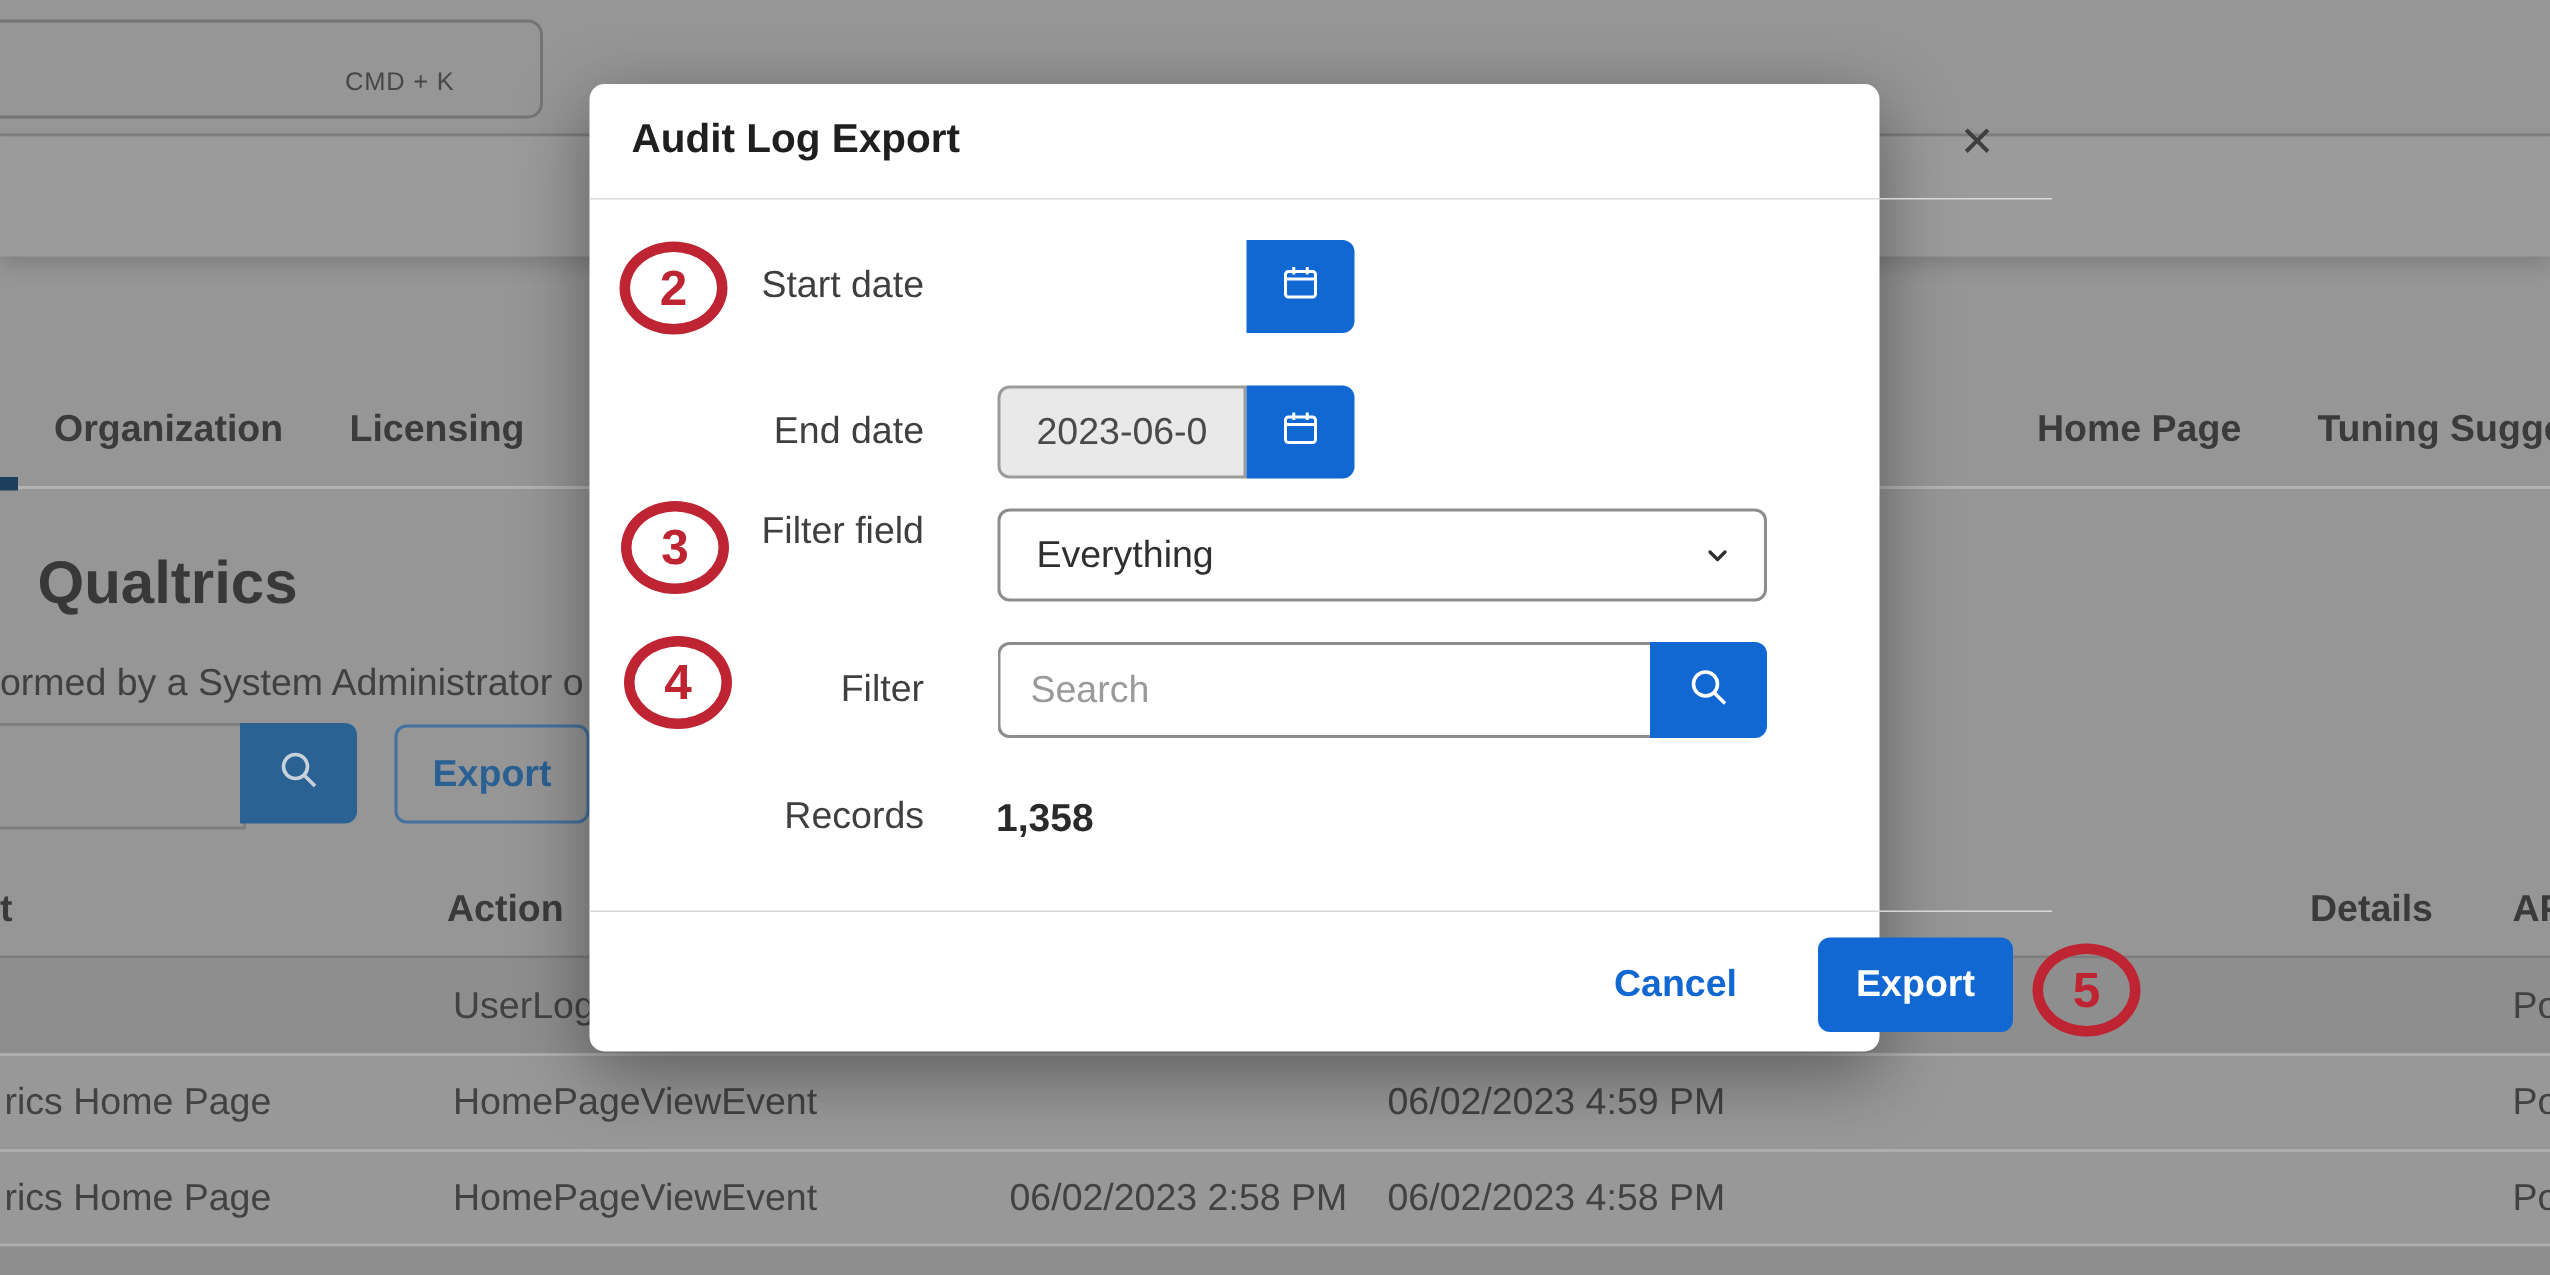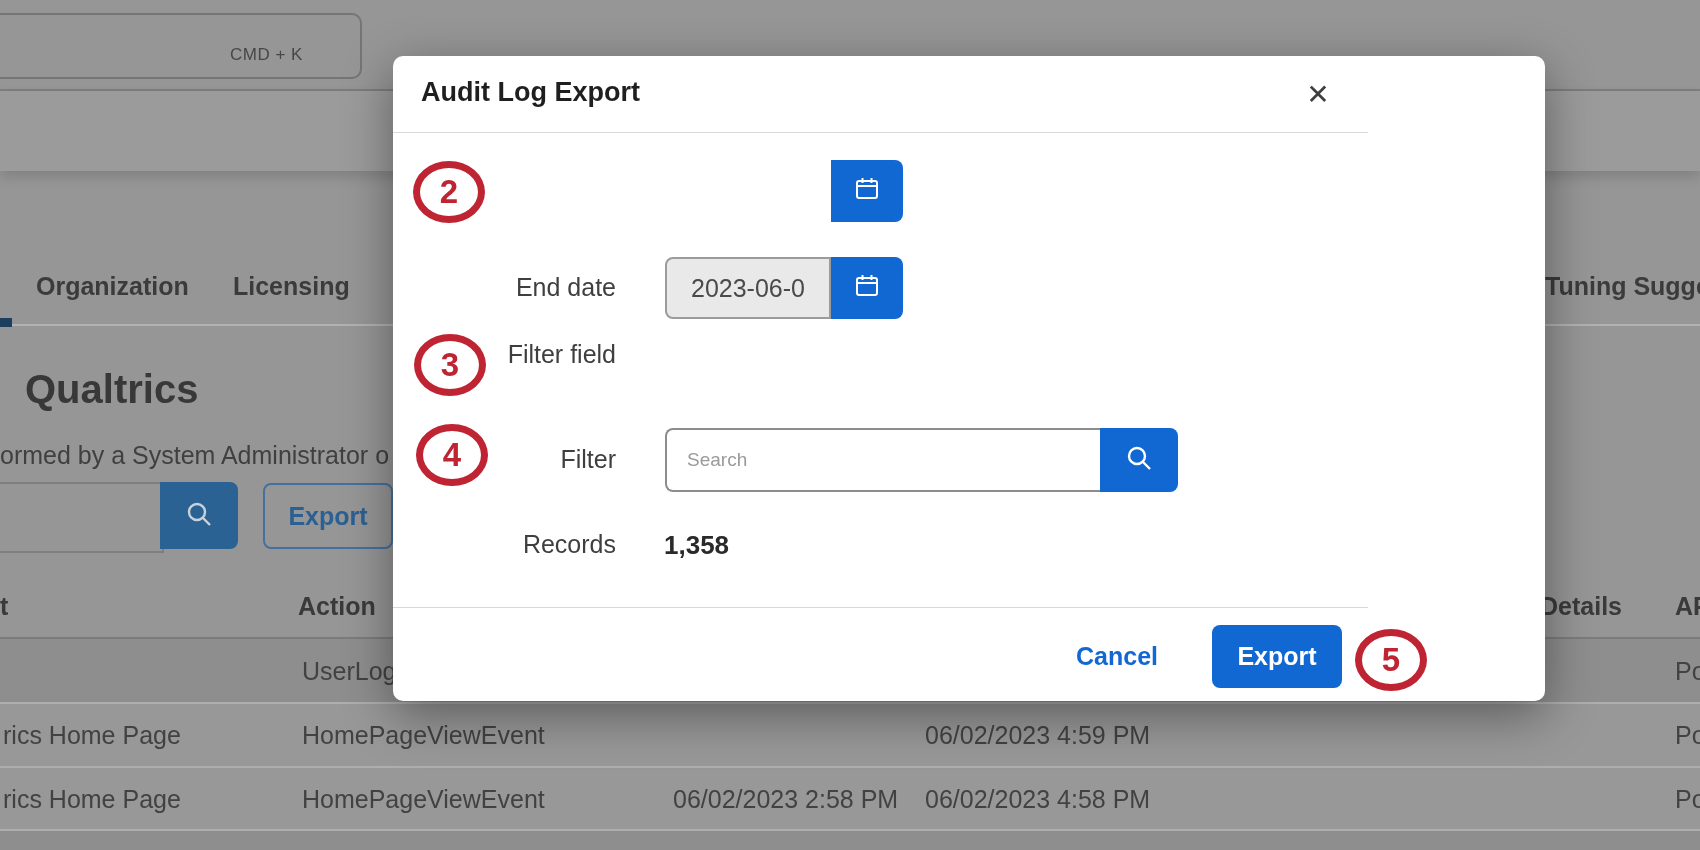--- a/index.html
+++ b/index.html
@@ -25,30 +25,30 @@
   .bg-export-btn{left:263px;top:483px;width:130px;height:66px;border:2px solid #44719f;border-radius:8px;display:flex;align-items:center;justify-content:center;font-size:25px;font-weight:bold;color:#2b6093;box-sizing:border-box;}
   .th{top:592px;font-size:25px;font-weight:bold;color:#3a3a3a;white-space:nowrap;}
   .th-line{left:0;top:637px;width:1700px;height:2px;background:#7c7c7c;}
   .row1{left:0;top:639px;width:1700px;height:63px;background:#8e8e8e;}
   .row2{left:0;top:704px;width:1700px;height:62px;background:#989898;}
   .row3{left:0;top:768px;width:1700px;height:61px;background:#989898;}
   .row4{left:0;top:831px;width:1700px;height:19px;background:#8e8e8e;}
   .row-line{width:1700px;height:2px;background:#aeaeae;left:0;}
   .cell{font-size:25px;color:#424242;white-space:nowrap;position:absolute;top:50%;transform:translateY(-50%);}
   
-  .modal{left:393px;top:56px;width:1152px;height:645px;background:#ffffff;border-radius:10px;box-shadow:0 14px 50px rgba(0,0,0,0.40);}
+  .modal{left:393px;top:56px;width:860px;height:645px;background:#ffffff;border-radius:10px;box-shadow:0 14px 50px rgba(0,0,0,0.40);}
   .modal-title{left:28px;top:21px;font-size:27px;font-weight:600;color:#1f1f1f;white-space:nowrap;}
   .modal-close{left:905px;top:18px;width:40px;height:40px;font-size:28px;color:#3f3f3f;display:flex;align-items:center;justify-content:center;cursor:default;}
   .m-divider{left:0;width:975px;height:1px;background:#d8d8d8;}
   .m-label{left:20px;width:203px;text-align:right;font-size:25px;color:#3f3f3f;white-space:nowrap;}
   .date-field{left:272px;width:166px;height:62px;background:#e9e9e9;border:2px solid #9b9b9b;border-radius:8px 0 0 8px;box-sizing:border-box;display:flex;align-items:center;justify-content:center;font-size:25px;color:#4a4a4a;}
   .date-btn{left:438px;width:72px;height:62px;background:#1268d3;border-radius:0 8px 8px 0;display:flex;align-items:center;justify-content:center;}
   .m-select{left:272px;top:283px;width:513px;height:62px;border:2px solid #8d8d8d;border-radius:8px;box-sizing:border-box;display:flex;align-items:center;background:#fff;}
   .m-select-value{padding-left:24px;font-size:25px;color:#2f2f2f;flex:1;}
-  .m-search-input{left:272px;top:372px;width:435px;height:64px;border:2px solid #8d8d8d;border-right:none;border-radius:8px 0 0 8px;box-sizing:border-box;padding:0 20px;font-size:19px;color:#b91c1c;font-family:"Liberation Sans",sans-serif;outline:none;}
+  .m-search-input{left:272px;top:372px;width:435px;height:64px;border:2px solid #8d8d8d;border-right:none;border-radius:8px 0 0 8px;box-sizing:border-box;padding:0 20px;font-size:25px;color:#b91c1c;font-family:"Liberation Sans",sans-serif;outline:none;}
   .m-search-input::placeholder{color:#9a9a9a;}
   .m-search-btn{left:707px;top:372px;width:78px;height:64px;background:#1268d3;border-radius:0 8px 8px 0;display:flex;align-items:center;justify-content:center;}
   .m-records-value{left:271px;top:474px;font-size:26px;font-weight:bold;color:#2a2a2a;}
   .m-cancel{left:683px;top:586px;width:100px;font-size:25px;font-weight:bold;color:#1268d3;cursor:default;}
   .m-export{left:819px;top:569px;width:130px;height:63px;background:#1268d3;border-radius:8px;display:flex;align-items:center;justify-content:center;font-size:25px;font-weight:bold;color:#ffffff;cursor:default;}
   
   .step{width:72px;height:62px;border:7px solid #bf2433;border-radius:50%;box-sizing:border-box;display:flex;align-items:center;justify-content:center;font-size:33px;font-weight:bold;color:#bf2433;background:transparent;z-index:30;}
 </style>
 </head>
 <body>
@@ -112,20 +112,21 @@
     <span class="cell" style="left:1675px">Po</span>
   </div>
   <div class="abs row-line" style="top:829px"></div>
   <div class="abs row4"></div>
 
   <div class="abs modal">
     <div class="abs modal-title">Audit Log Export</div>
     <div class="abs modal-close">✕</div>
     <div class="abs m-divider" style="top:76px"></div>
 
+    <div class="abs m-label" style="top:120px">Start date</div>
     <div class="abs date-btn" style="top:104px">
       <span>
         <svg width="26" height="26" viewBox="0 0 26 26">
             <rect x="3" y="5" width="20" height="17" rx="2" fill="none" stroke="#ffffff" stroke-width="2"></rect>
             <line x1="3" y1="10" x2="23" y2="10" stroke="#ffffff" stroke-width="2"></line>
             <line x1="8.5" y1="2" x2="8.5" y2="7" stroke="#ffffff" stroke-width="2"></line>
             <line x1="17.5" y1="2" x2="17.5" y2="7" stroke="#ffffff" stroke-width="2"></line>
           </svg>
       </span>
     </div>
@@ -139,20 +140,28 @@
         <svg width="26" height="26" viewBox="0 0 26 26">
             <rect x="3" y="5" width="20" height="17" rx="2" fill="none" stroke="#ffffff" stroke-width="2"></rect>
             <line x1="3" y1="10" x2="23" y2="10" stroke="#ffffff" stroke-width="2"></line>
             <line x1="8.5" y1="2" x2="8.5" y2="7" stroke="#ffffff" stroke-width="2"></line>
             <line x1="17.5" y1="2" x2="17.5" y2="7" stroke="#ffffff" stroke-width="2"></line>
           </svg>
       </span>
     </div>
 
     <div class="abs m-label" style="top:284px">Filter field</div>
+    <div class="abs m-select">
+      <span class="m-select-value">Everything</span>
+      <span style="padding-right:20px;display:flex">
+        <svg width="22" height="22" viewBox="0 0 22 22">
+            <polyline points="6,9 11,14 16,9" fill="none" stroke="#2f2f2f" stroke-width="2.2" stroke-linecap="round" stroke-linejoin="round"></polyline>
+          </svg>
+      </span>
+    </div>
 
     <div class="abs m-label" style="top:389px">Filter</div>
     <input class="abs m-search-input" type="text" placeholder="Search" style="">
     <div class="abs m-search-btn">
       <span>
         <svg width="30" height="30" viewBox="0 0 30 30">
             <circle cx="13" cy="13" r="8" fill="none" stroke="#ffffff" stroke-width="2.4"></circle>
             <line x1="19" y1="19" x2="26" y2="26" stroke="#ffffff" stroke-width="2.4"></line>
           </svg>
       </span>

